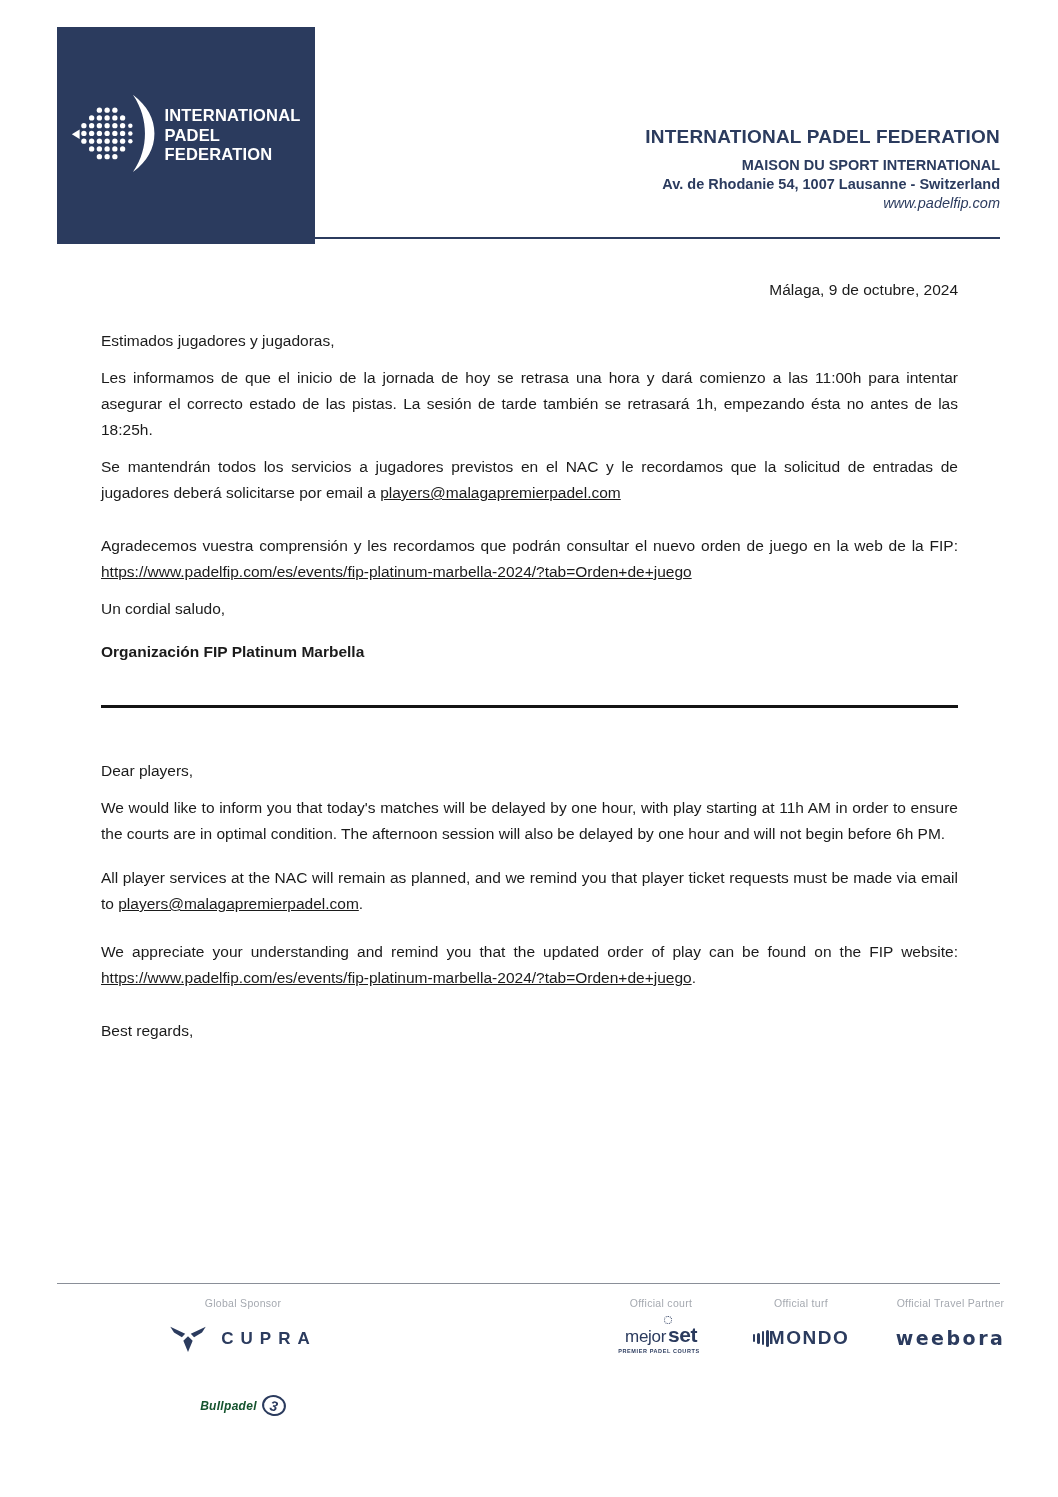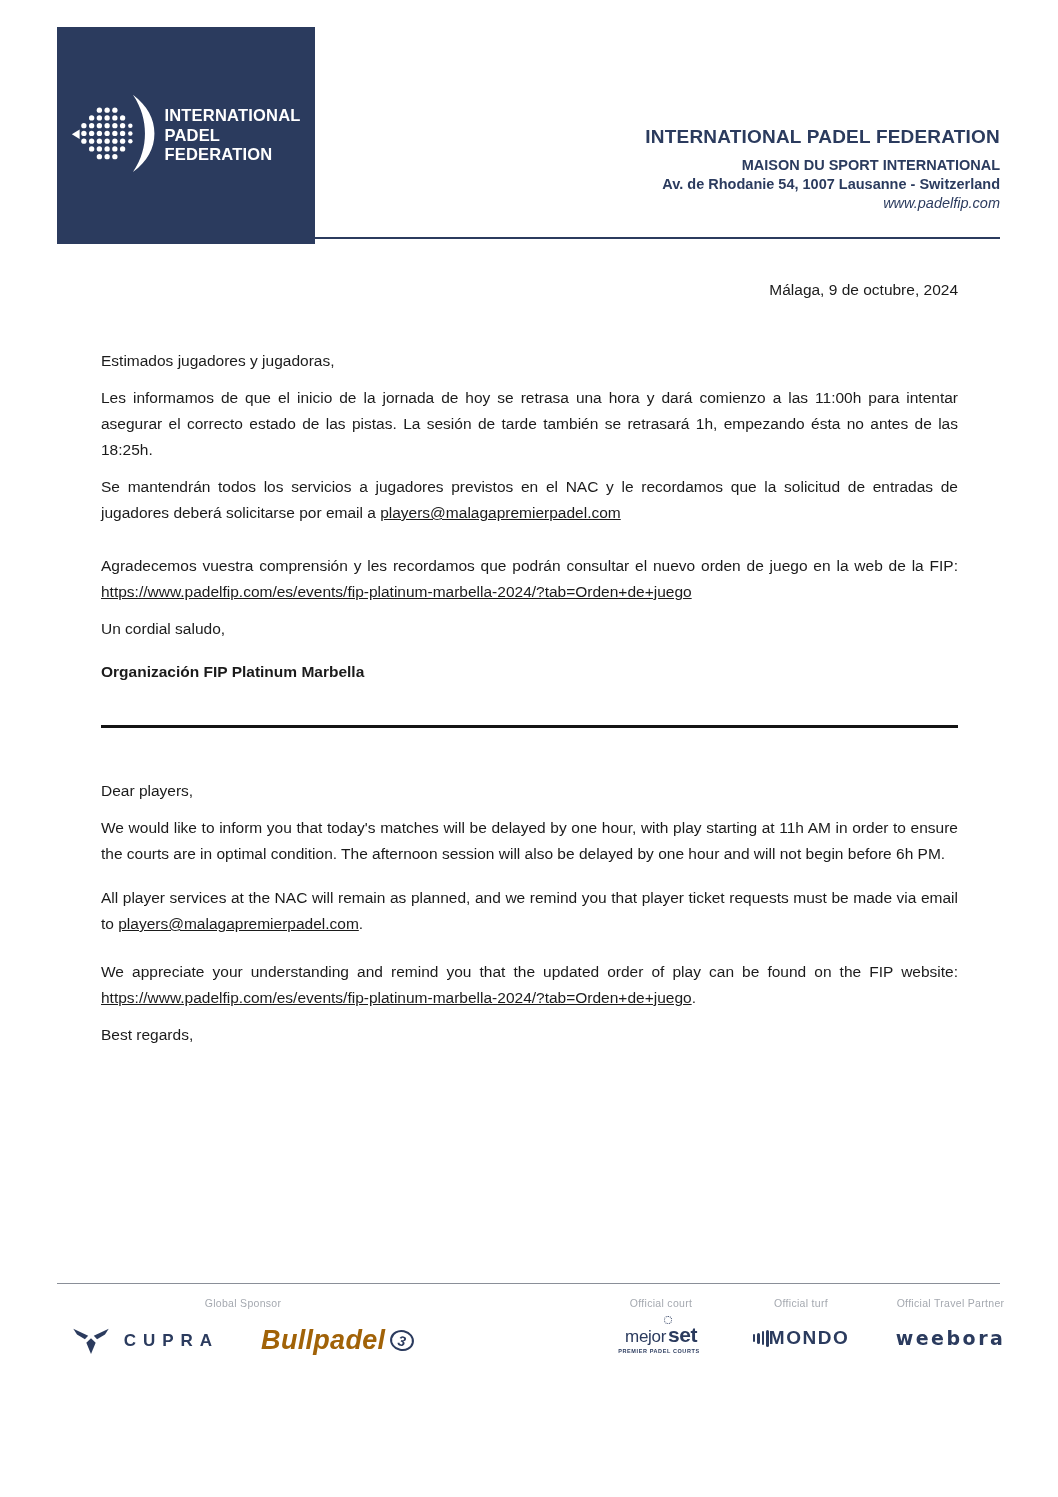--- a/index.html
+++ b/index.html
@@ -25,49 +25,49 @@
   .hr-org { font-weight:bold; font-size:19px; letter-spacing:0.2px; }
   .hr-maison { font-weight:bold; font-size:14.5px; margin-top:9px; }
   .hr-address { font-weight:bold; font-size:14.5px; margin-top:3px; }
   .hr-web { font-style:italic; font-size:14.5px; margin-top:3px; }
 
   
   .letter { position:absolute; left:101px; top:280px; width:857px; }
   .date { text-align:right; font-size:15.5px; line-height:20px; }
   .title { text-align:center; font-weight:bold; font-size:21px; line-height:28px; margin-top:56px; letter-spacing:-0.2px; }
   .letter p { font-size:15.5px; line-height:26px; text-align:justify; }
-  .salut-es { margin-top:48px; }
+  .salut-es { margin-top:28px; }
   .p-es1 { margin-top:11px; }
   .p-es2 { margin-top:11px; }
   .p-es3 { margin-top:27px; }
   .closing-es { margin-top:11px; }
   .sig-es { margin-top:17px; font-weight:bold; }
   .divider { margin-top:40px; height:3px; background:#141414; width:100%; }
   .salut-en { margin-top:50px; }
   .p-en1 { margin-top:11px; }
   .p-en2 { margin-top:18px; }
   .p-en3 { margin-top:22px; }
-  .closing-en { margin-top:11px; }
+  .closing-en { margin-top:27px; }
   .sig-en { margin-top:40px; font-weight:bold; }
   .doclink { color:inherit; text-decoration:underline; cursor:pointer; }
 
   
   .footer-rule { position:absolute; left:57px; top:1283px; width:943px; height:1px; background:#8a8f98; }
   .sponsor-label { color:#a5a9b0; font-size:10.5px; text-align:center; letter-spacing:0.3px; }
   .cell { position:absolute; top:1297px; text-align:center; }
   .cell-global { left:57px; width:372px; }
   .cell-court { left:595px; width:132px; }
   .cell-turf { left:735px; width:132px; }
   .cell-travel { left:878px; width:145px; }
-  .logo-row { margin-top:16px; display:flex; align-items:center; justify-content:center; gap:42px; color:#2b3b5e; }
+  .logo-row { margin-top:16px; display:flex; align-items:center; justify-content:center; gap:42px; color:#2b3b5e;flex-direction:column; }
 
   .cupra { display:flex; align-items:center; gap:14px; }
   .cupra-text { font-weight:bold; font-size:17px; letter-spacing:7px; color:#2b3b5e; }
   .bullpadel { display:flex; align-items:center; gap:2px; }
-  .bullpadel-text { font-weight:bold; font-style:italic; font-size:27px; letter-spacing:0.3px; color:#a16207; }
+  .bullpadel-text { font-weight:bold; font-style:italic; font-size:12px; letter-spacing:0.3px; color:#14532d; }
   .bp-ball {
     width:24px; height:21px; border:2.5px solid #2b3b5e; border-radius:50%;
     display:flex; align-items:center; justify-content:center;
     font-weight:bold; font-style:italic; font-size:14px; color:#2b3b5e;
     transform:rotate(12deg); margin-left:3px;
   }
   .mejorset { position:relative; display:inline-block; margin-top:14px; color:#2b3b5e; }
   .ms-row { display:flex; align-items:baseline; justify-content:center; }
   .ms-light { font-size:17px; font-weight:500; letter-spacing:-0.3px;text-align:center; }
   .ms-bold { font-size:21px; font-weight:800; margin-left:2px; letter-spacing:-0.5px; }

